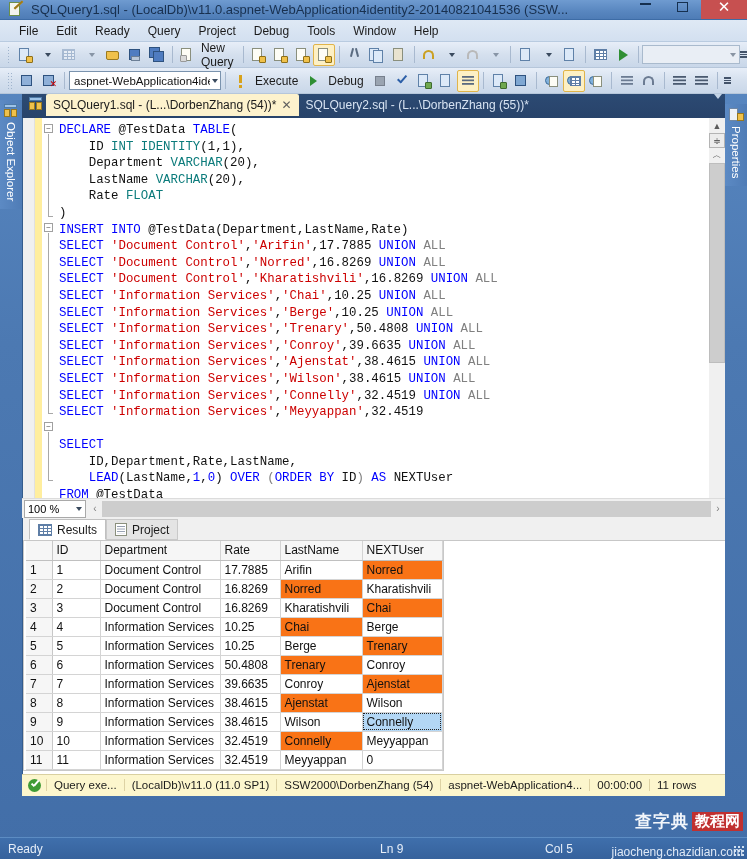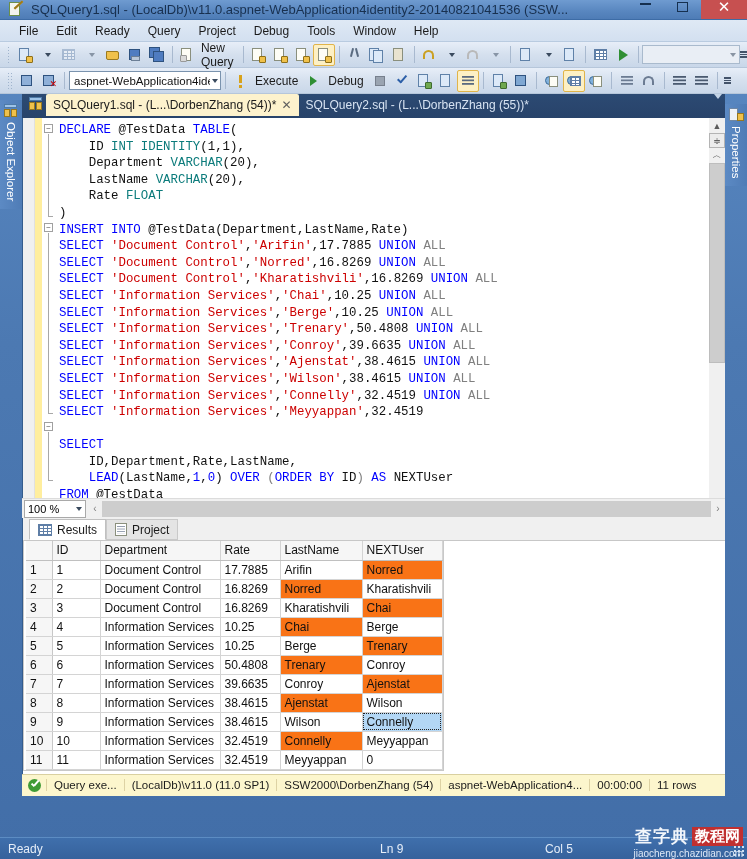--- a/index.html
+++ b/index.html
@@ -230,21 +230,21 @@
     background-image: radial-gradient(#cfe0f2 40%, transparent 41%); background-size:4px 4px; }
 
   
   .wm { position:absolute; right:4px; bottom:0px; width:128px; height:40px;
      display:flex; flex-direction:column; align-items:flex-end; justify-content:flex-end; }
   .wm .row { display:flex; align-items:center; gap:3px; }
   .wm .cn1 { color:#f2f6fb; font-size:17px; font-weight:bold; letter-spacing:1px;
      font-family:Liberation Mono, monospace; }
   .wm .cn2 { background:#c03030; color:#fff; font-size:15px; font-weight:bold; padding:0 3px;
      font-family:"DejaVu Sans", sans-serif; }
-  .wm .url { color:#dfe9f6; font-size:10px; }
+  .wm .url { color:#dfe9f6; font-size:12px;margin-top:12px; }
 
   
   .dock-left { position:absolute; left:0; top:100px; width:22px; }
   .dock-tab {
     background:linear-gradient(90deg,#5c8ac4 0%,#4f7cb6 100%);
     border:1px solid #2e5display; border-radius:0 0 0 0;
     padding:4px 2px 8px 2px; display:flex; flex-direction:column; align-items:center; gap:4px;
   }
   .dock-tab .vtext {
     writing-mode: vertical-rl; text-orientation: mixed;

